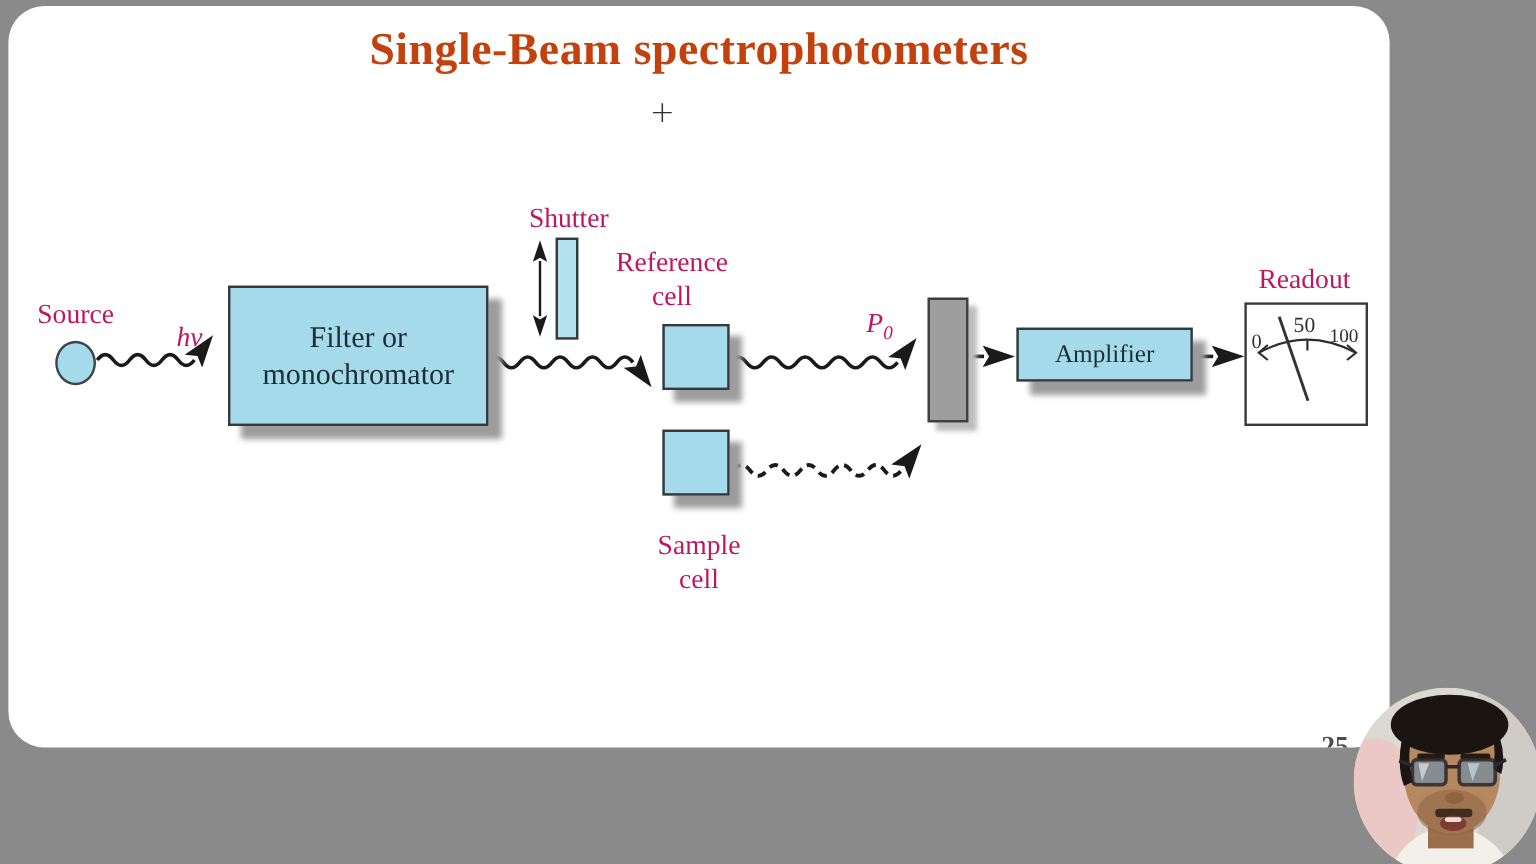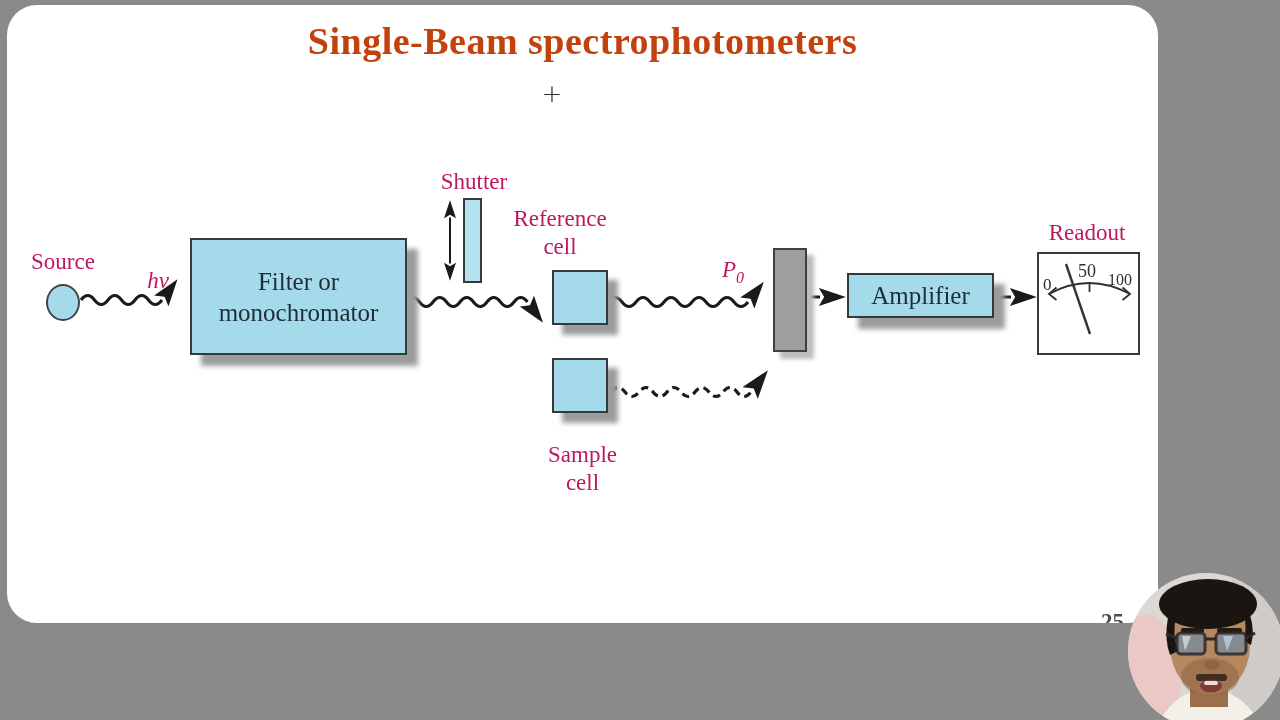--- a/index.html
+++ b/index.html
@@ -20,21 +20,21 @@
            color:#1d2d36;}
   .source-circle{left:39px;top:279px;width:34px;height:37px;border-radius:50%;
                  background:#a5daeb;border:2px solid #3f4449;box-sizing:border-box;}
   .filter-box{left:183px;top:233px;width:217px;height:117px;font-size:25px;line-height:31px;}
   .shutter-slit{left:456px;top:193px;width:19px;height:85px;background:#b3e1f0;
                 border:2px solid #35393c;box-sizing:border-box;}
   .cell{width:56px;height:55px;background:#a5daeb;border:2px solid #35393c;
         box-sizing:border-box;box-shadow:10px 10px 5px #9c9c9c;}
   .detector{left:766px;top:243px;width:34px;height:104px;background:#9e9e9e;
             border:2px solid #3f3f3f;box-sizing:border-box;box-shadow:7px 7px 4px #bdbdbd;}
-  .amp-box{left:840px;top:268px;width:147px;height:45px;font-size:25px;}
+  .amp-box{left:840px;top:268px;width:147px;height:45px;font-size:21px;}
   .readout-box{left:1030px;top:247px;width:103px;height:103px;background:#fff;
                border:2px solid #3a3a3a;box-sizing:border-box;}
   .ital{font-style:italic;text-align:center;}
   .pnum{left:1094px;top:604px;font-size:23px;font-weight:600;color:#4d4d4d;}
   .arrows{left:0;top:0;pointer-events:none;}
   .webcam{position:absolute;left:1128px;top:573px;width:156px;height:156px;
           border-radius:50%;overflow:hidden;z-index:5;}
 </style>
 </head>
 <body>

